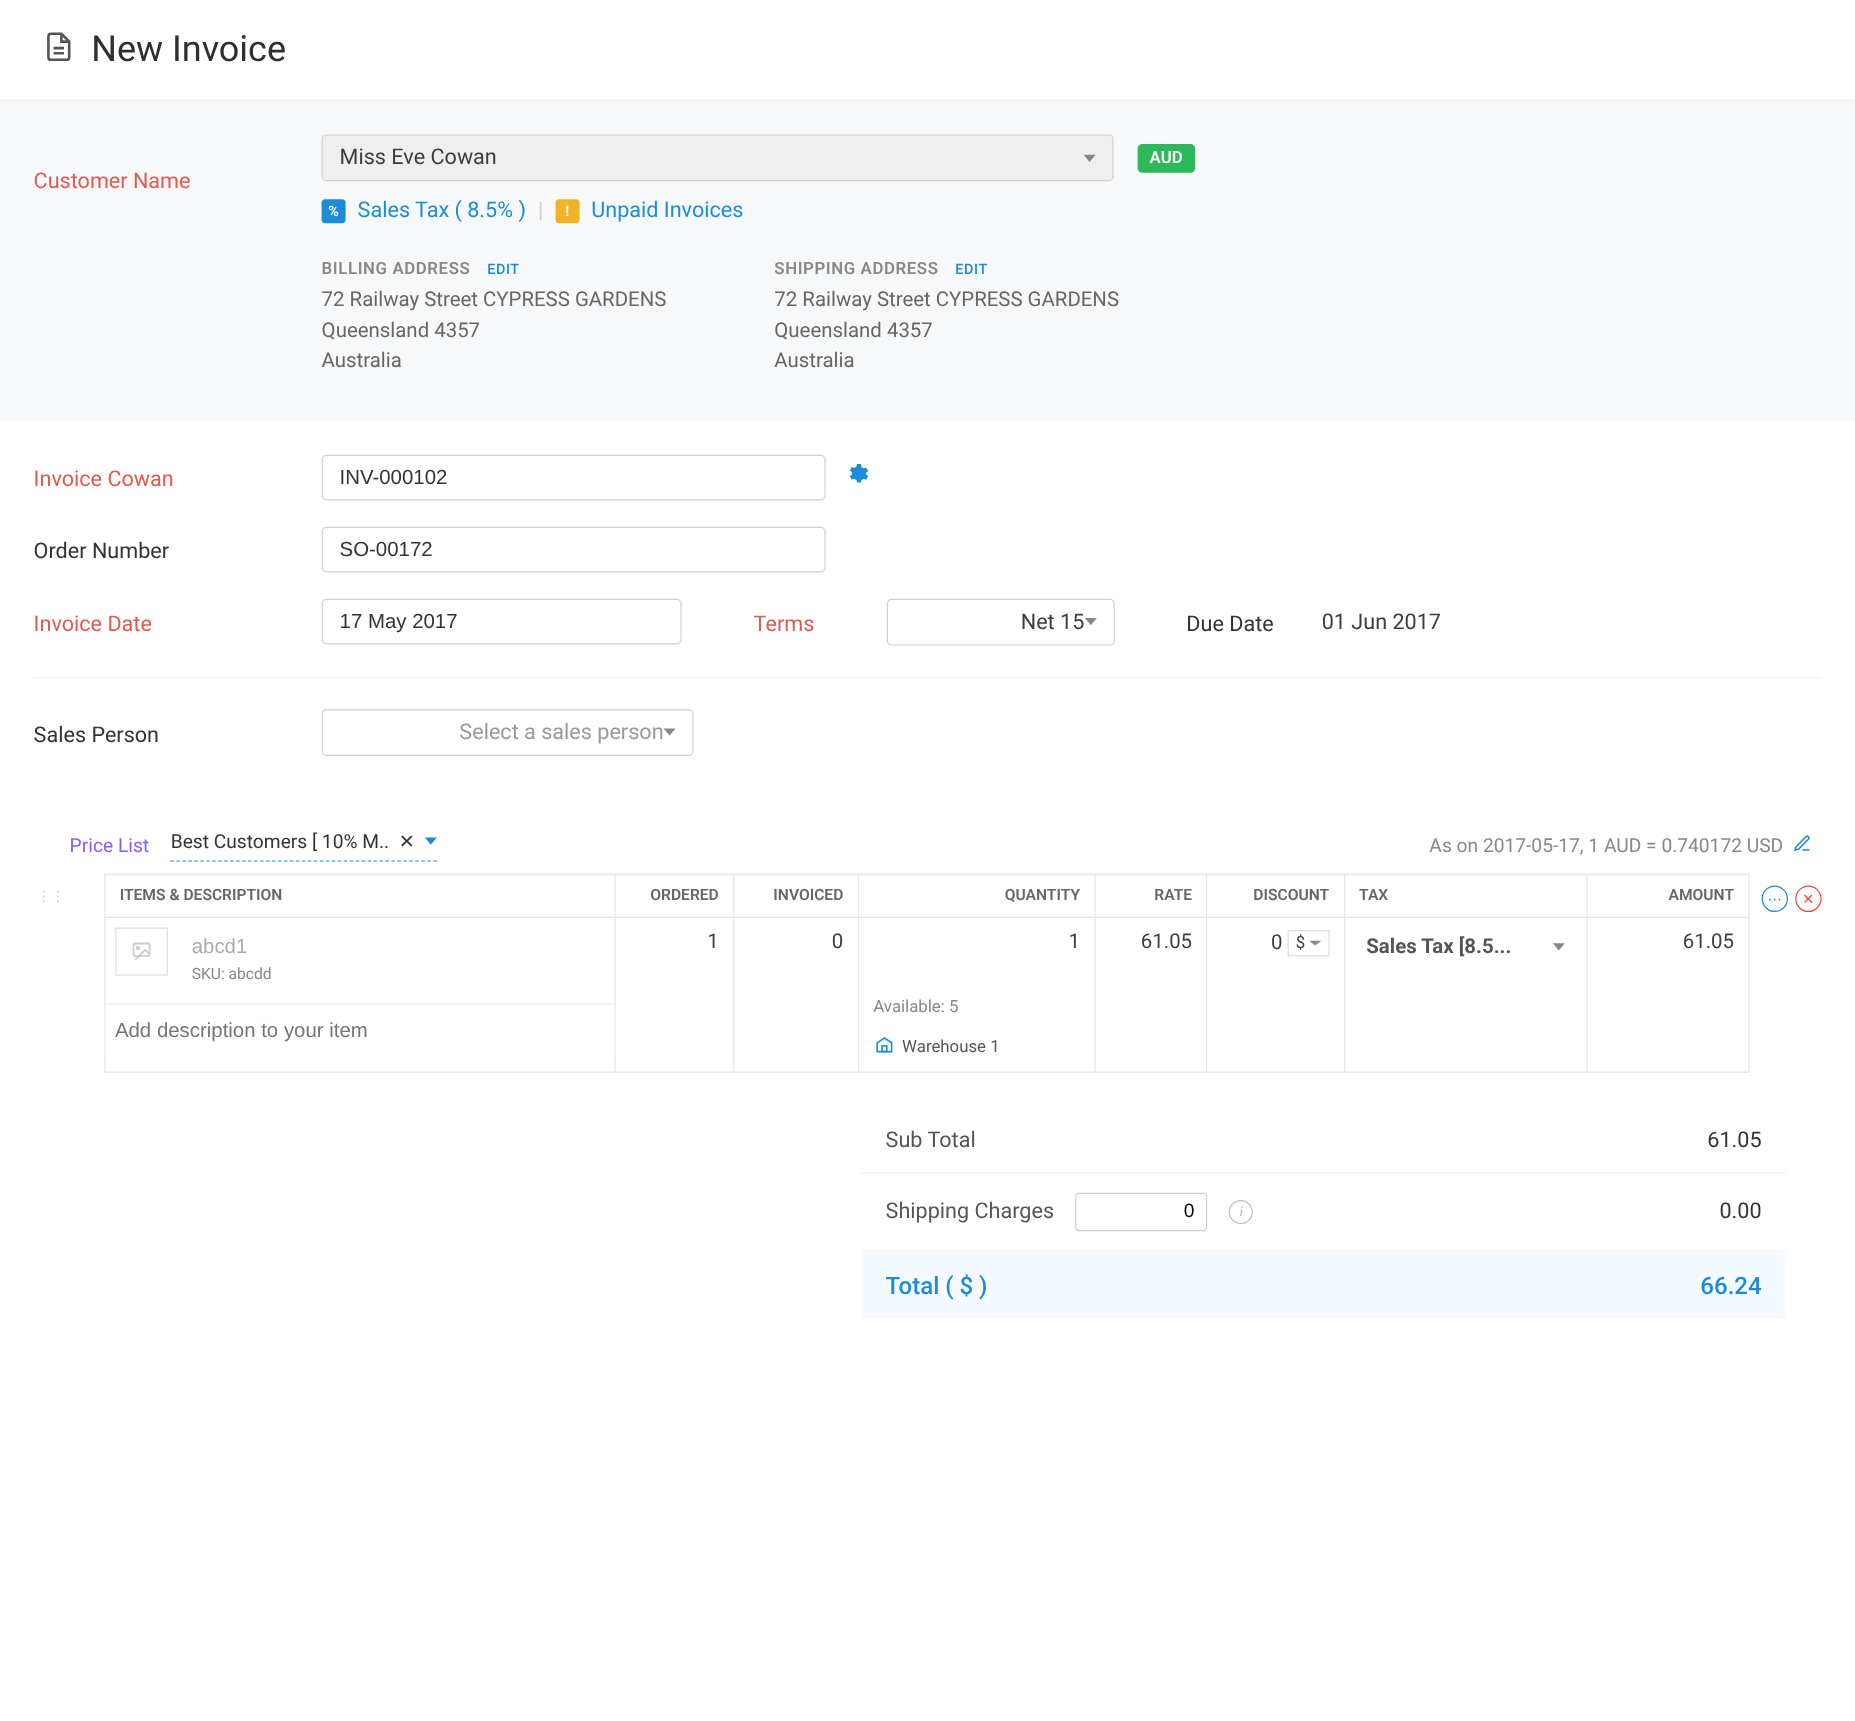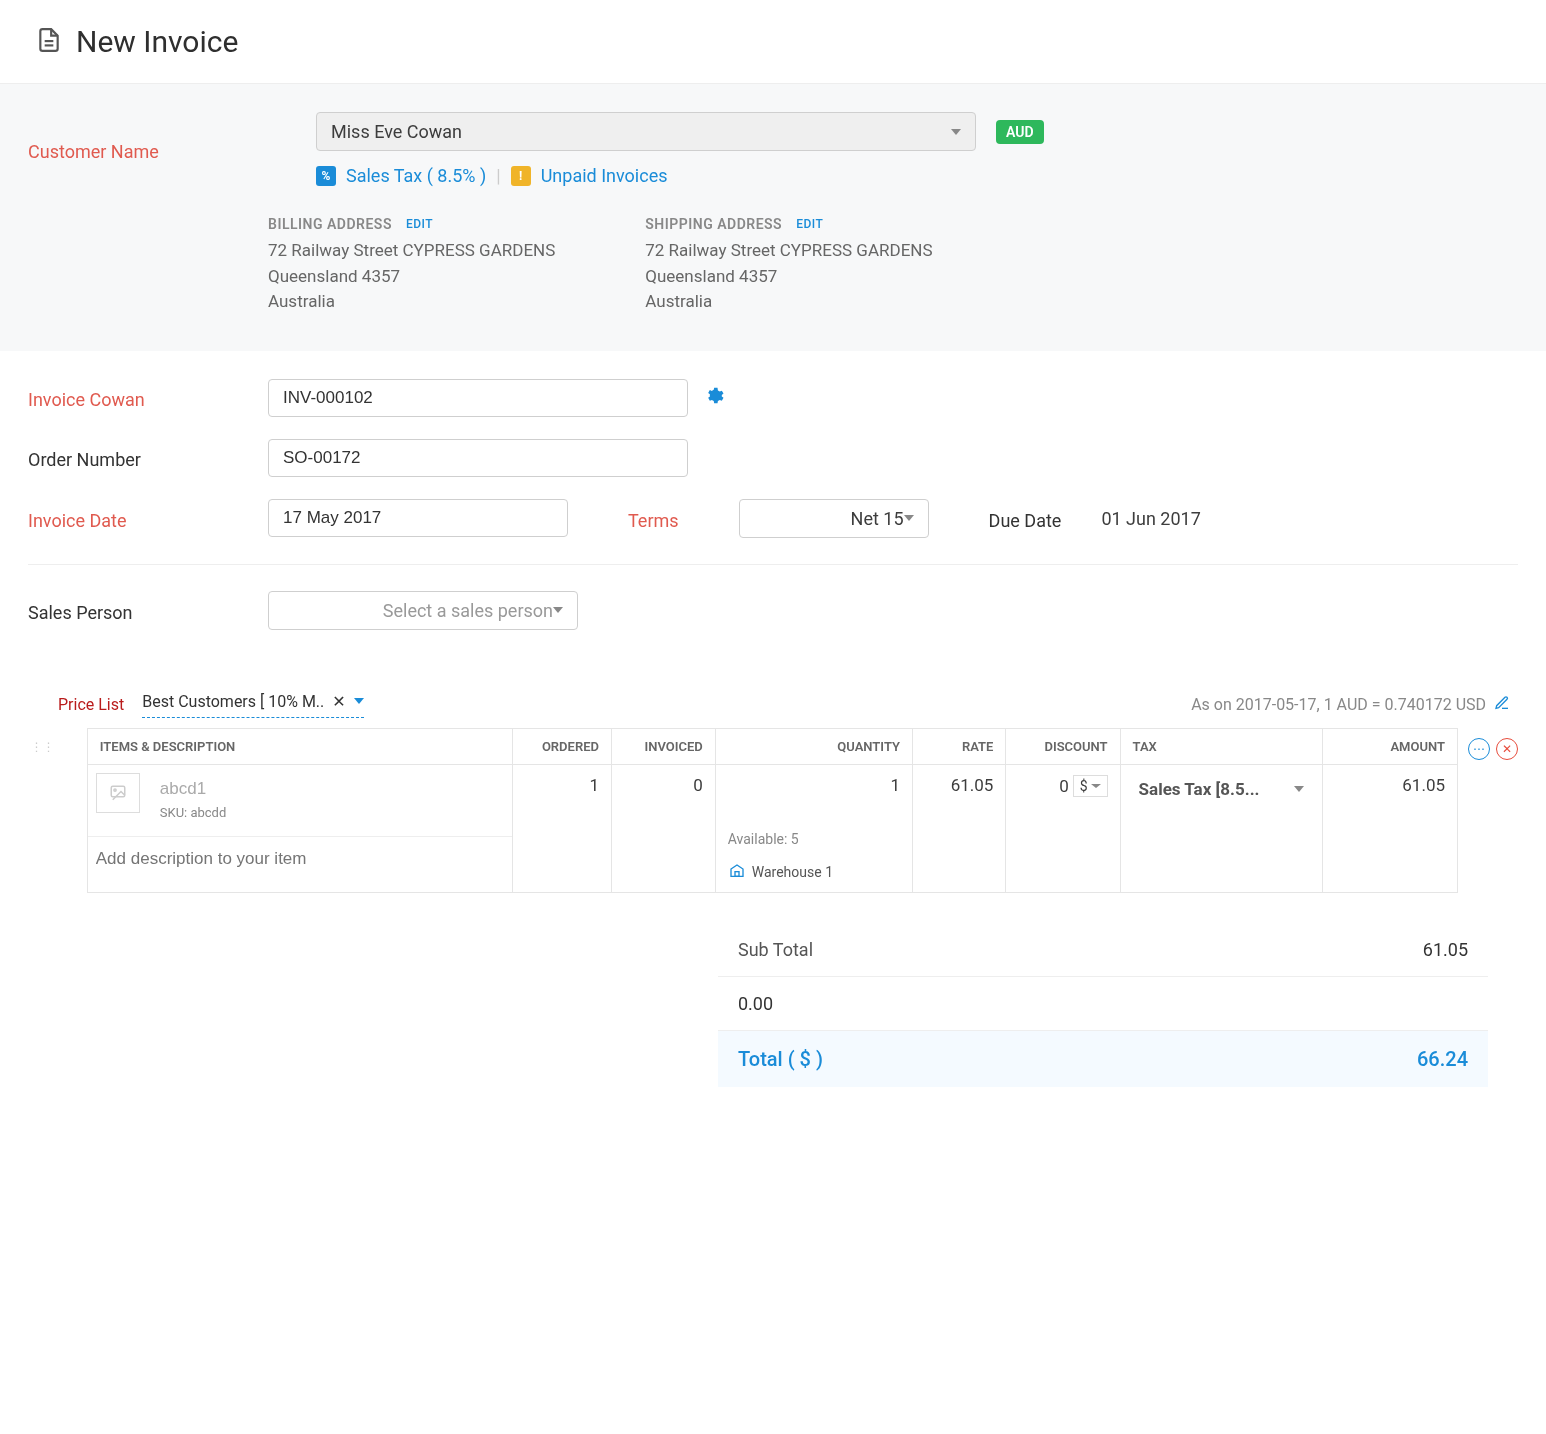--- a/index.html
+++ b/index.html
@@ -39,21 +39,21 @@
   }
   .gray{background:var(--bg-gray);}
   .row{display:flex;align-items:center;margin-bottom:22px;}
   .label{
     width:240px;
     font-size:18px;
     color:#333;
     padding-top:4px;
   }
   .label.required{color:var(--red);}
-  .control-area{flex:1;margin-left:48px;}
+  .control-area{flex:1;}
   .select{
     display:flex;
     align-items:center;
     justify-content:space-between;
     background:#efefef;
     border:1px solid var(--border);
     border-radius:4px;
     padding:8px 14px;
     width:660px;
     cursor:pointer;
@@ -119,21 +119,21 @@
   }
   .text-input.sm{width:300px;}
   .gear{color:var(--blue);margin-left:16px;cursor:pointer;}
   hr.divider{border:none;border-top:1px solid #eee;margin:26px 0;}
   .meta-row{
     display:flex;align-items:center;justify-content:space-between;
     padding:0 8px 10px 30px;
     font-size:16px;
   }
   .meta-left{display:flex;align-items:center;gap:18px;}
-  .price-list-label{color:#b91c1c;text-align:center;}
+  .price-list-label{color:#8b5cf6;text-align:center;}
   .price-list-select{
     color:#333;
     border-bottom:1px dashed var(--blue);
     padding-bottom:6px;
     display:flex;align-items:center;gap:8px;
     cursor:pointer;
   }
   .ex-rate{color:#888;display:flex;align-items:center;gap:8px;}
   .pencil{color:var(--blue);cursor:pointer;}
   table.items{
@@ -441,20 +441,25 @@
       <span class="circ-btn del">✕</span>
     </div>
   </div>
 
   <div class="totals">
     <div class="trow">
       <span class="tlabel">Sub Total</span>
       <span class="tval">61.05</span>
     </div>
     <div class="trow">
+      <span class="tlabel">
+        <span>Shipping Charges</span>
+        <input class="ship-input" value="0" style="">
+        <span class="info-icon">i</span>
+      </span>
       <span class="tval">0.00</span>
     </div>
     <div class="trow total">
       <span class="tlabel">Total ( $ )</span>
       <span class="tval">66.24</span>
     </div>
   </div>
 
 </div>
 

